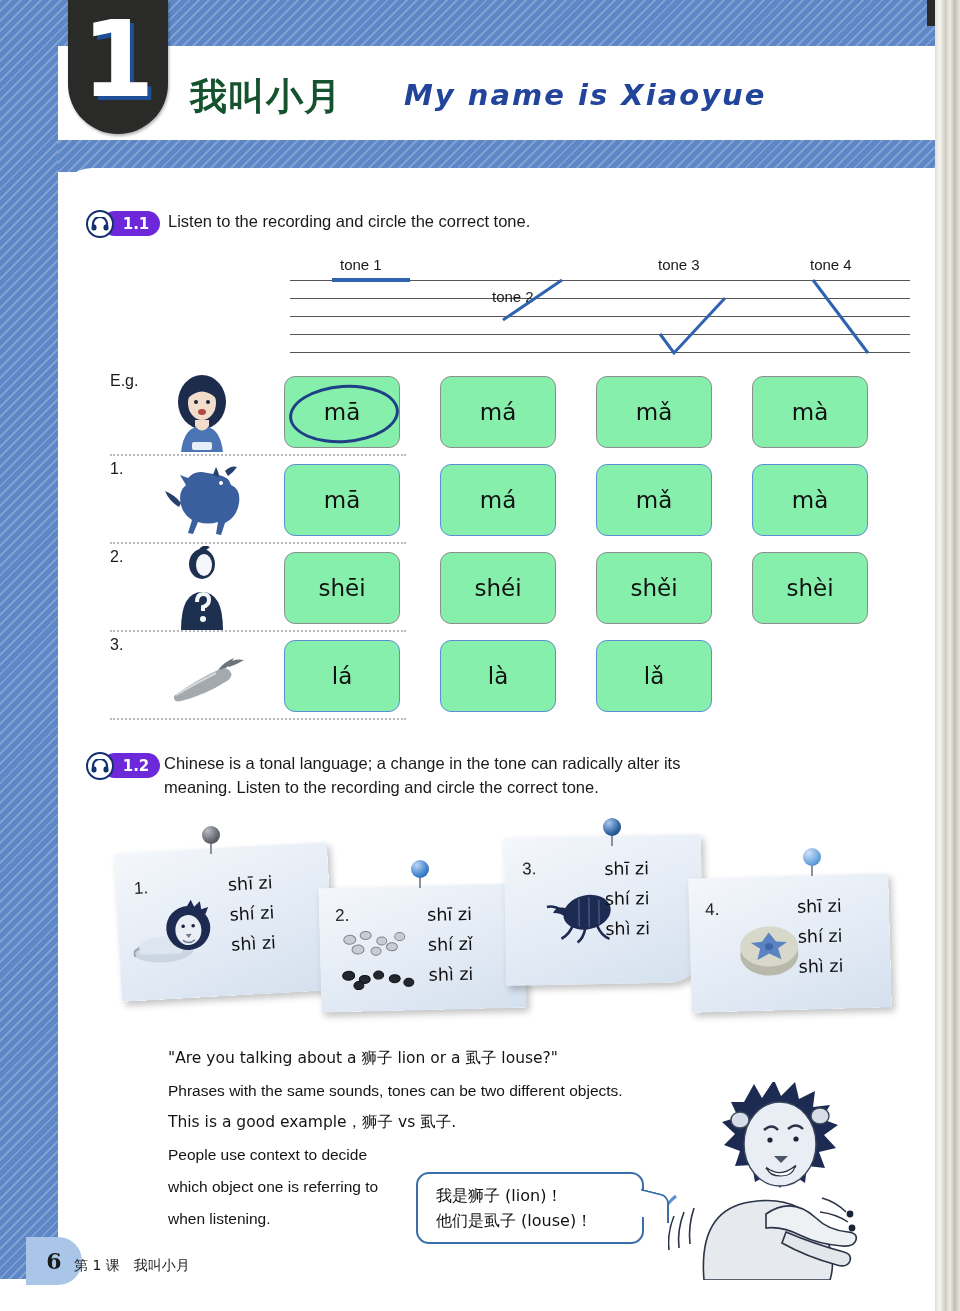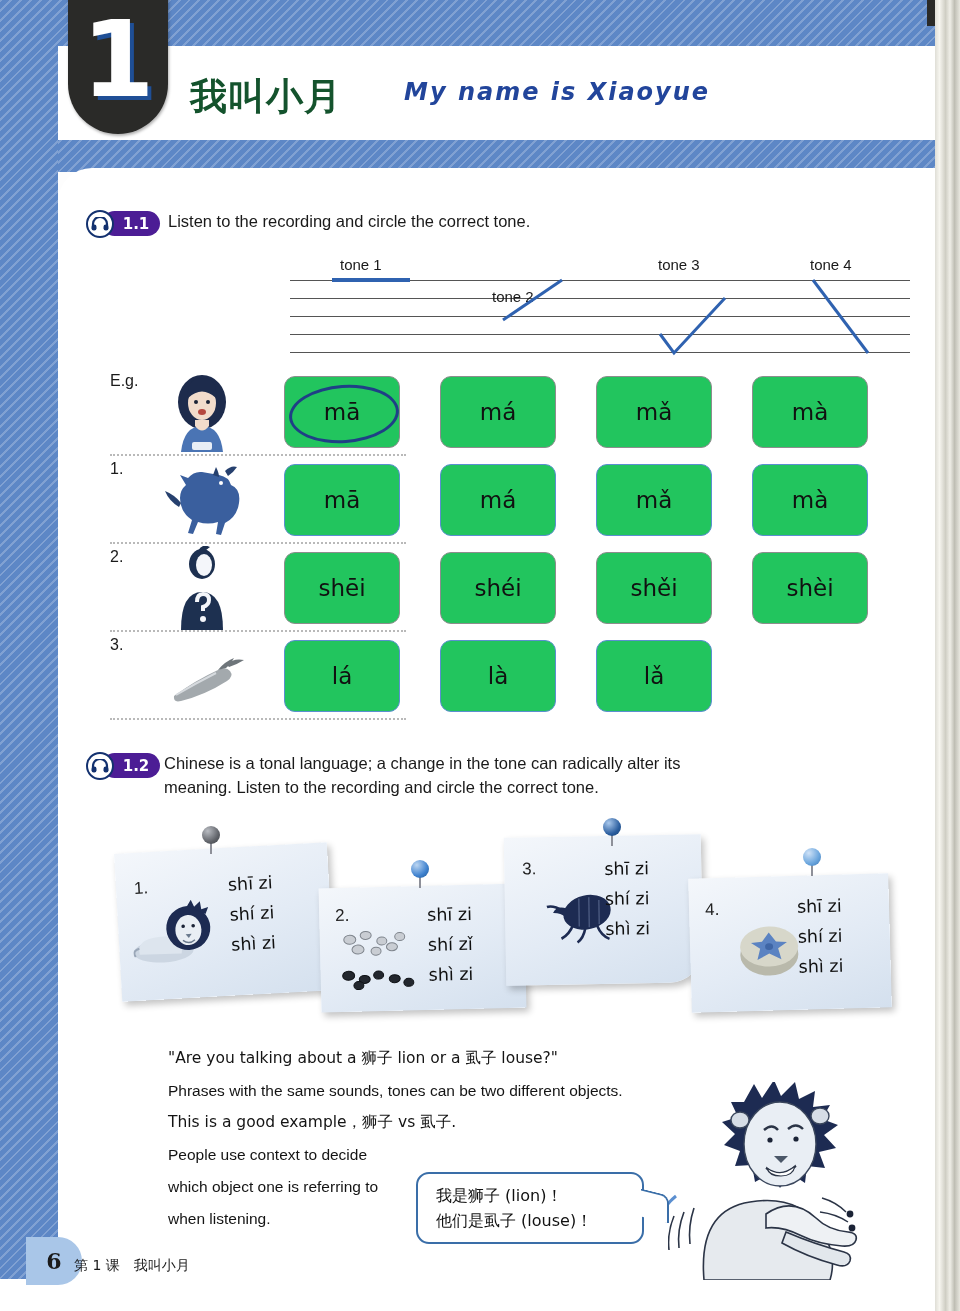--- a/index.html
+++ b/index.html
@@ -64,42 +64,42 @@
 
   #title-cn{
     position:absolute;left:190px;top:72px;
     font-family:"DejaVu Sans", sans-serif;
     font-size:37px;font-weight:bold;color:#14532d;
     letter-spacing:1px;
   }
   #title-en{
     position:absolute;left:404px;top:78px;
     font-family:"DejaVu Sans", sans-serif;
-    font-size:24px;font-style:italic;font-weight:bold;
+    font-size:29px;font-style:italic;font-weight:bold;
     color:#22459b;letter-spacing:2px;
   }
 
   
   #page-edge{
     position:absolute;right:0;top:0;width:25px;height:1311px;
     background:linear-gradient(to right,#dfded6 0%,#f6f5ef 18%,#cfcec4 42%,#efeee7 60%,#bfbeb4 78%,#e8e7df 100%);
   }
   #page-edge-dark{
     position:absolute;right:25px;top:0;width:8px;height:26px;background:#2a2a28;
   }
   #bottom-white{
     position:absolute;left:0;bottom:0;width:935px;height:32px;background:#ffffff;
   }
 
   
   .ex-head{position:absolute;display:flex;align-items:flex-start;}
   .audio-badge{position:relative;width:74px;height:26px;flex:0 0 auto;margin-top:1px;}
   .audio-pill{
     position:absolute;left:16px;top:0;width:58px;height:25px;
-    background:#4c1d95;border-radius:13px;
+    background:#6d28d9;border-radius:13px;
     display:flex;align-items:center;justify-content:center;
     color:#fff;font-size:15px;font-weight:bold;
     font-family:"DejaVu Sans",sans-serif;padding-left:10px;box-sizing:border-box;
   }
   .headphone-icon{
     position:absolute;left:0;top:-1px;width:28px;height:28px;border-radius:50%;
     background:#ffffff;border:2.5px solid #13316f;box-sizing:border-box;
     display:flex;align-items:center;justify-content:center;
   }
   .ex-text{font-size:16.5px;color:#1a1a1a;line-height:1.45;margin-left:8px;}
@@ -123,21 +123,21 @@
   }
   .row-num{width:32px;font-size:16px;color:#1a1a1a;flex:0 0 auto;align-self:flex-start;margin-top:4px;}
   .row-pic{
     width:120px;height:80px;flex:0 0 auto;margin-right:22px;
     display:flex;align-items:center;justify-content:center;position:relative;
   }
   .opt-wrap{display:flex;gap:40px;}
   .opt-box{
     width:114px;height:70px;border-radius:11px;
     display:flex;align-items:center;justify-content:center;
-    font-size:23px;color:#111;background:#22c55e;position:relative;
+    font-size:23px;color:#111;background:#86efac;position:relative;
     font-family:"DejaVu Sans",sans-serif;
   }
   .opt-gray{border:1.6px solid #8d8d8d;}
   .opt-blue{border:1.6px solid #5b8fd0;}
   .circle-mark{
     position:absolute;left:4px;top:8px;width:104px;height:52px;
     border:3px solid #1f3f86;border-radius:50%;
     transform:rotate(-4deg);
     border-bottom-color:#1f3f86;
   }

